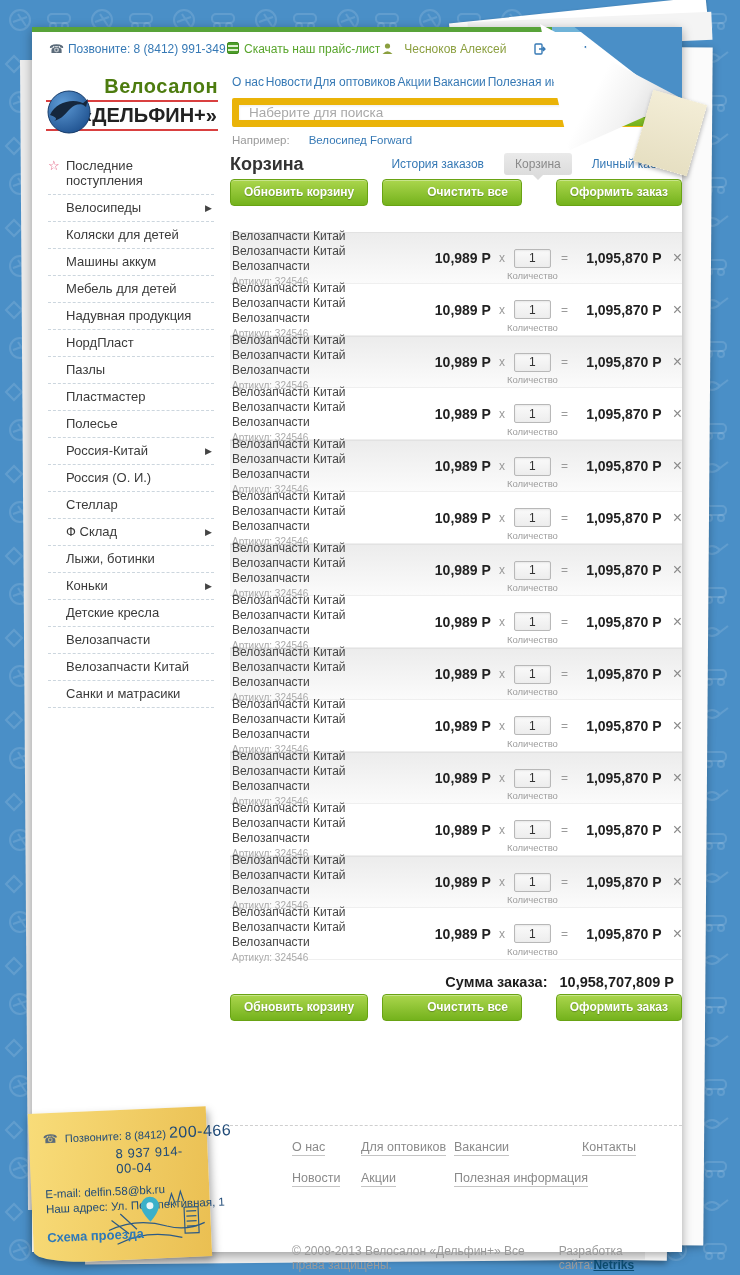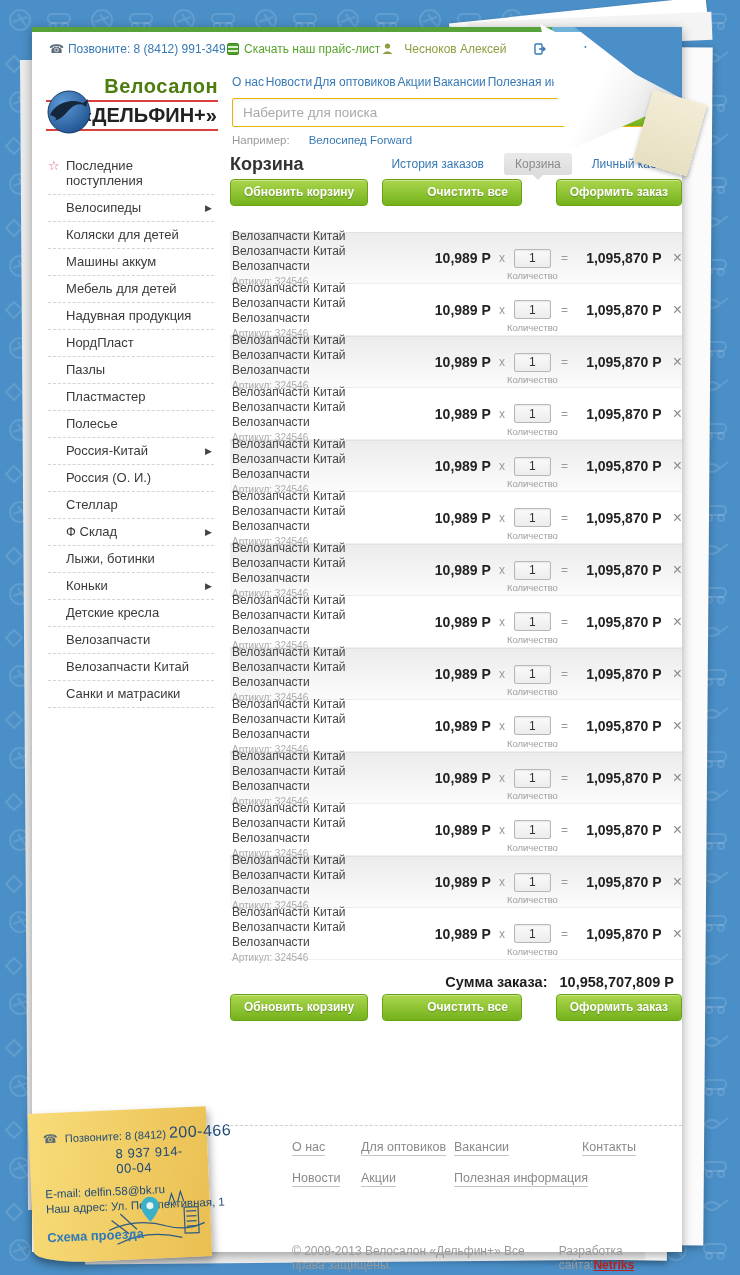--- a/index.html
+++ b/index.html
@@ -42,39 +42,39 @@
   .scrap { position:absolute; left:642px; top:96px; width:56px; height:74px;
     background:linear-gradient(#f3edd6,#e6dfc2); transform:rotate(16deg);
     box-shadow:1px 2px 4px rgba(0,0,0,.28); z-index:5; }
 
   
   .topbar { display:flex; align-items:center; padding:15px 95px 0 17px; font-size:12px; }
   .topbar a { text-decoration:none; cursor:pointer; }
   .phone-link { color:#3679b5; width:178px; white-space:nowrap; }
   .phone-glyph { color:#5b6b7a; margin-right:4px; font-size:12px; }
   .caret { font-size:8px; color:#3679b5; margin-left:3px; }
-  .pricelist-link { color:#59a52c; white-space:nowrap; display:flex; align-items:center; gap:5px; }
+  .pricelist-link { color:#59a52c; white-space:nowrap; display:flex; align-items:flex-start; gap:5px; }
   .xls-icon { width:12px; height:12px; border-radius:2px; background:
     repeating-linear-gradient(#4d9e2a 0,#4d9e2a 2px,#dff0d0 2px,#dff0d0 4px); border:1px solid #3f8a1f; }
   .spacer { flex:1; }
   .user-link { color:#8b9f3f; display:flex; align-items:center; gap:11px; white-space:nowrap; margin-right:28px; }
   .logout-link { color:#3679b5; display:flex; align-items:center; gap:5px; white-space:nowrap; }
 
   .logo { position:absolute; left:14px; top:48px; width:172px; }
   .logo-line1 { font-size:20px; font-weight:bold; color:#4d7c0f; text-align:right; padding-left:30px; letter-spacing:.5px; }
   .redline { height:2px; background:#d94040; margin:2px 0; }
   .logo-line2 { font-size:20px; font-weight:bold; color:#222; text-align:center; padding-left:34px; white-space:nowrap; }
   .logo-circle { position:absolute; left:0; top:14px; width:46px; height:46px; z-index:2; }
 
   .nav-row { position:absolute; left:200px; top:48px; width:438px; display:flex;
     justify-content:space-between; font-size:12px; }
   .nav-row a { color:#3679b5; text-decoration:none; white-space:nowrap; cursor:pointer; }
 
   .search-wrap { position:absolute; left:200px; top:71px; width:438px; height:29px; }
-  .search-input { width:100%; height:100%; border:1px solid #eab308; border-radius:2px;
+  .search-input { width:100%; height:100%; border:7px solid #eab308; border-radius:2px;
     padding:0 70px 0 10px; font-size:13.5px; color:#555; background:#fff;
     box-shadow:inset 0 1px 3px rgba(0,0,0,.08); outline:none;
     font-family:"Liberation Sans","DejaVu Sans",sans-serif; }
   .search-input::placeholder { color:#a9a9a9; }
   .search-btn { position:absolute; right:1px; top:1px; bottom:1px; width:64px; border:none;
     border-radius:0 2px 2px 0; background:linear-gradient(#a9d54a,#74b21c);
     color:#fff; font-size:12px; font-weight:bold; cursor:pointer;
     display:flex; align-items:center; justify-content:center; gap:4px;
     text-shadow:0 1px 1px rgba(0,0,0,.25);
     font-family:"Liberation Sans","DejaVu Sans",sans-serif; }
@@ -132,21 +132,21 @@
   .sum-value { margin-left:12px; }
 
   
   .page-footer { position:absolute; left:198px; top:1098px; width:452px;
     border-top:1px dashed #cfcfcf; padding:14px 0 0 62px; }
   .f-links { display:grid; grid-template-columns:69px 93px 128px auto; }
   .f-col a { display:table; font-size:12.5px; color:#8a8a8a; text-decoration:none;
     border-bottom:1px solid #c4c4c4; padding-bottom:1px; margin-bottom:15px; cursor:pointer; white-space:nowrap; }
   .copyright-row { display:flex; justify-content:space-between; margin-top:42px;
     font-size:12px; color:#9a9a9a; padding-right:10px; }
-  .dev-link { color:#b91c1c; font-weight:bold; text-decoration:underline; cursor:pointer; }
+  .dev-link { color:#0c4a6e; font-weight:bold; text-decoration:underline; cursor:pointer; }
 
   
   .note { position:absolute; left:31px; top:1110px; width:178px; height:150px; z-index:6;
     background:linear-gradient(100deg,#f8dc79,#eabf52);
     transform:rotate(-2.5deg); box-shadow:2px 5px 9px rgba(0,0,0,.35);
     border-bottom-left-radius:55px 12px; padding:16px 10px 10px 14px; color:#1f4a77; }
   .note-phone-row { font-size:11px; white-space:nowrap; }
   .note-phone-big { font-size:16px; letter-spacing:.5px; }
   .note-phone2 { font-size:13px; margin:2px 0 9px 72px; letter-spacing:.5px; }
   .note-email, .note-address { font-size:11.5px; margin-top:3px; white-space:nowrap; }

